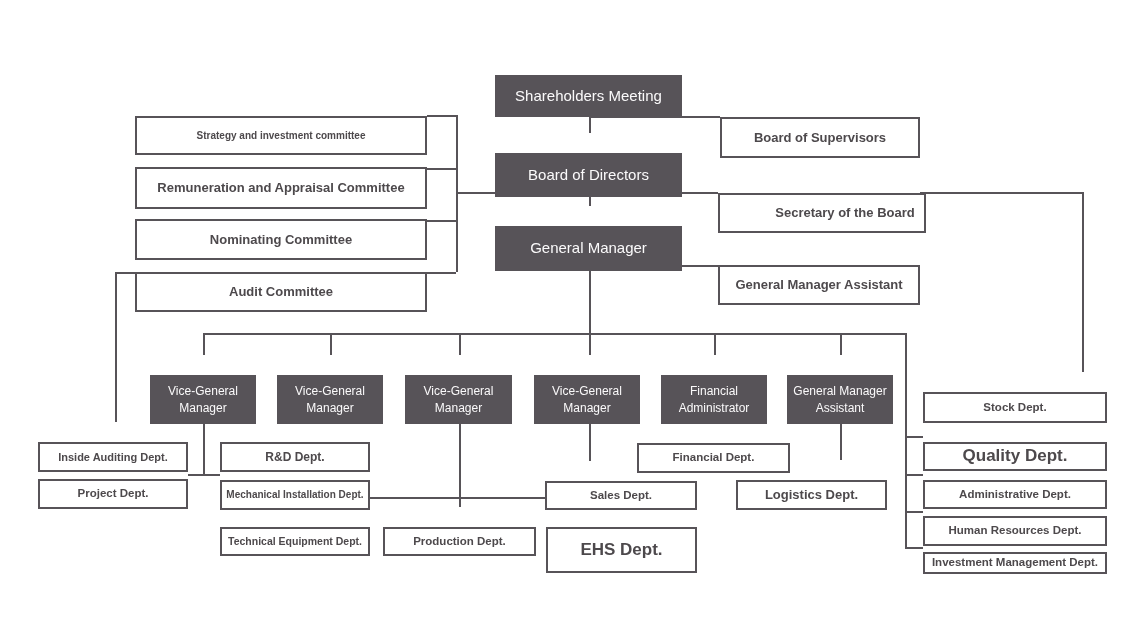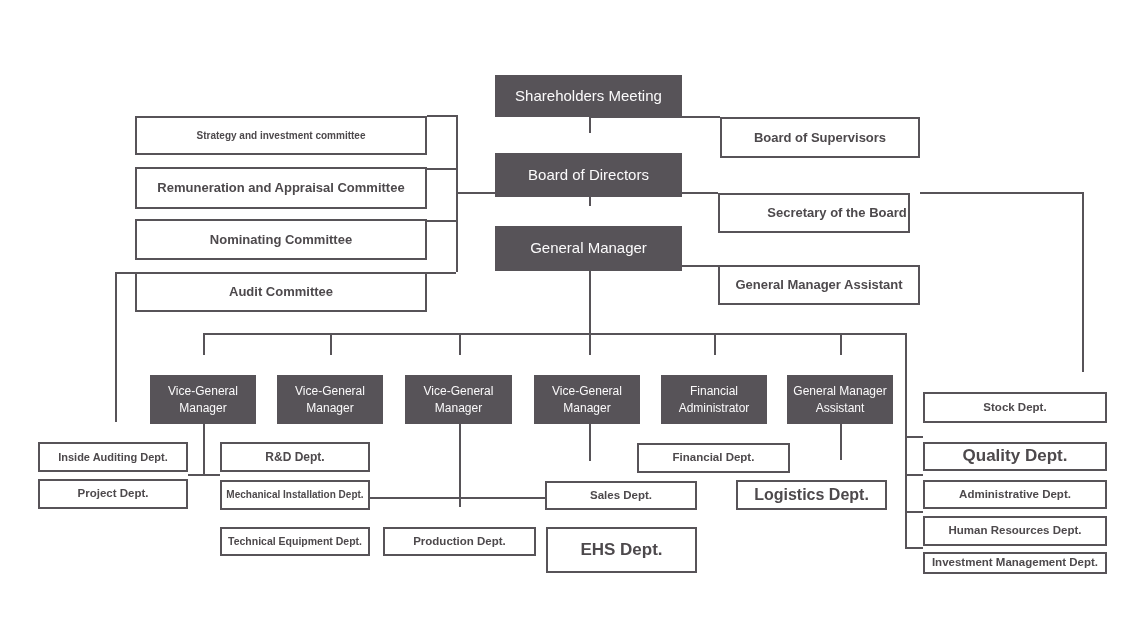--- a/index.html
+++ b/index.html
@@ -105,21 +105,21 @@
     </div>
     <div class="node light" style="left: 135px; top: 147px; width: 292px; height: 42px; font-size: 13px;">
       <span class="lbl">Remuneration and Appraisal Committee</span>
     </div>
     <div class="node light" style="left: 135px; top: 199px; width: 292px; height: 41px; font-size: 13px;">
       <span class="lbl">Nominating Committee</span>
     </div>
     <div class="node light" style="left: 135px; top: 252px; width: 292px; height: 40px; font-size: 13px;">
       <span class="lbl">Audit Committee</span>
     </div>
-    <div class="node light" style="left: 718px; top: 173px; width: 192px; height: 40px; font-size: 13px; padding-left: 46px;">
+    <div class="node light" style="left: 718px; top: 173px; width: 208px; height: 40px; font-size: 13px; padding-left: 46px;">
       <span class="lbl">Secretary of the Board</span>
     </div>
     <div class="node light" style="left: 718px; top: 245px; width: 202px; height: 40px; font-size: 13px;">
       <span class="lbl">General Manager Assistant</span>
     </div>
     <div class="node dark" style="left: 150px; top: 355px; width: 106px; height: 49px; font-size: 12px;">
       <span class="lbl">Vice-General Manager</span>
     </div>
     <div class="node dark" style="left: 277px; top: 355px; width: 106px; height: 49px; font-size: 12px;">
       <span class="lbl">Vice-General Manager</span>
@@ -156,21 +156,21 @@
     </div>
     <div class="node light" style="left: 545px; top: 461px; width: 152px; height: 29px; font-size: 11.5px;">
       <span class="lbl">Sales Dept.</span>
     </div>
     <div class="node light" style="left: 546px; top: 507px; width: 151px; height: 46px; font-size: 17px; text-align: right;">
       <span class="lbl">EHS Dept.</span>
     </div>
     <div class="node light" style="left: 637px; top: 423px; width: 153px; height: 30px; font-size: 11.5px;">
       <span class="lbl">Financial Dept.</span>
     </div>
-    <div class="node light" style="left: 736px; top: 460px; width: 151px; height: 30px; font-size: 16px;">
+    <div class="node light" style="left: 736px; top: 460px; width: 151px; height: 30px; font-size: 13px;">
       <span class="lbl">Logistics Dept.</span>
     </div>
     <div class="node light" style="left: 923px; top: 372px; width: 184px; height: 31px; font-size: 11.5px;">
       <span class="lbl">Stock Dept.</span>
     </div>
     <div class="node light" style="left: 923px; top: 422px; width: 184px; height: 29px; font-size: 17px;">
       <span class="lbl">Quality Dept.</span>
     </div>
     <div class="node light" style="left: 923px; top: 460px; width: 184px; height: 29px; font-size: 11.5px;">
       <span class="lbl">Administrative Dept.</span>

